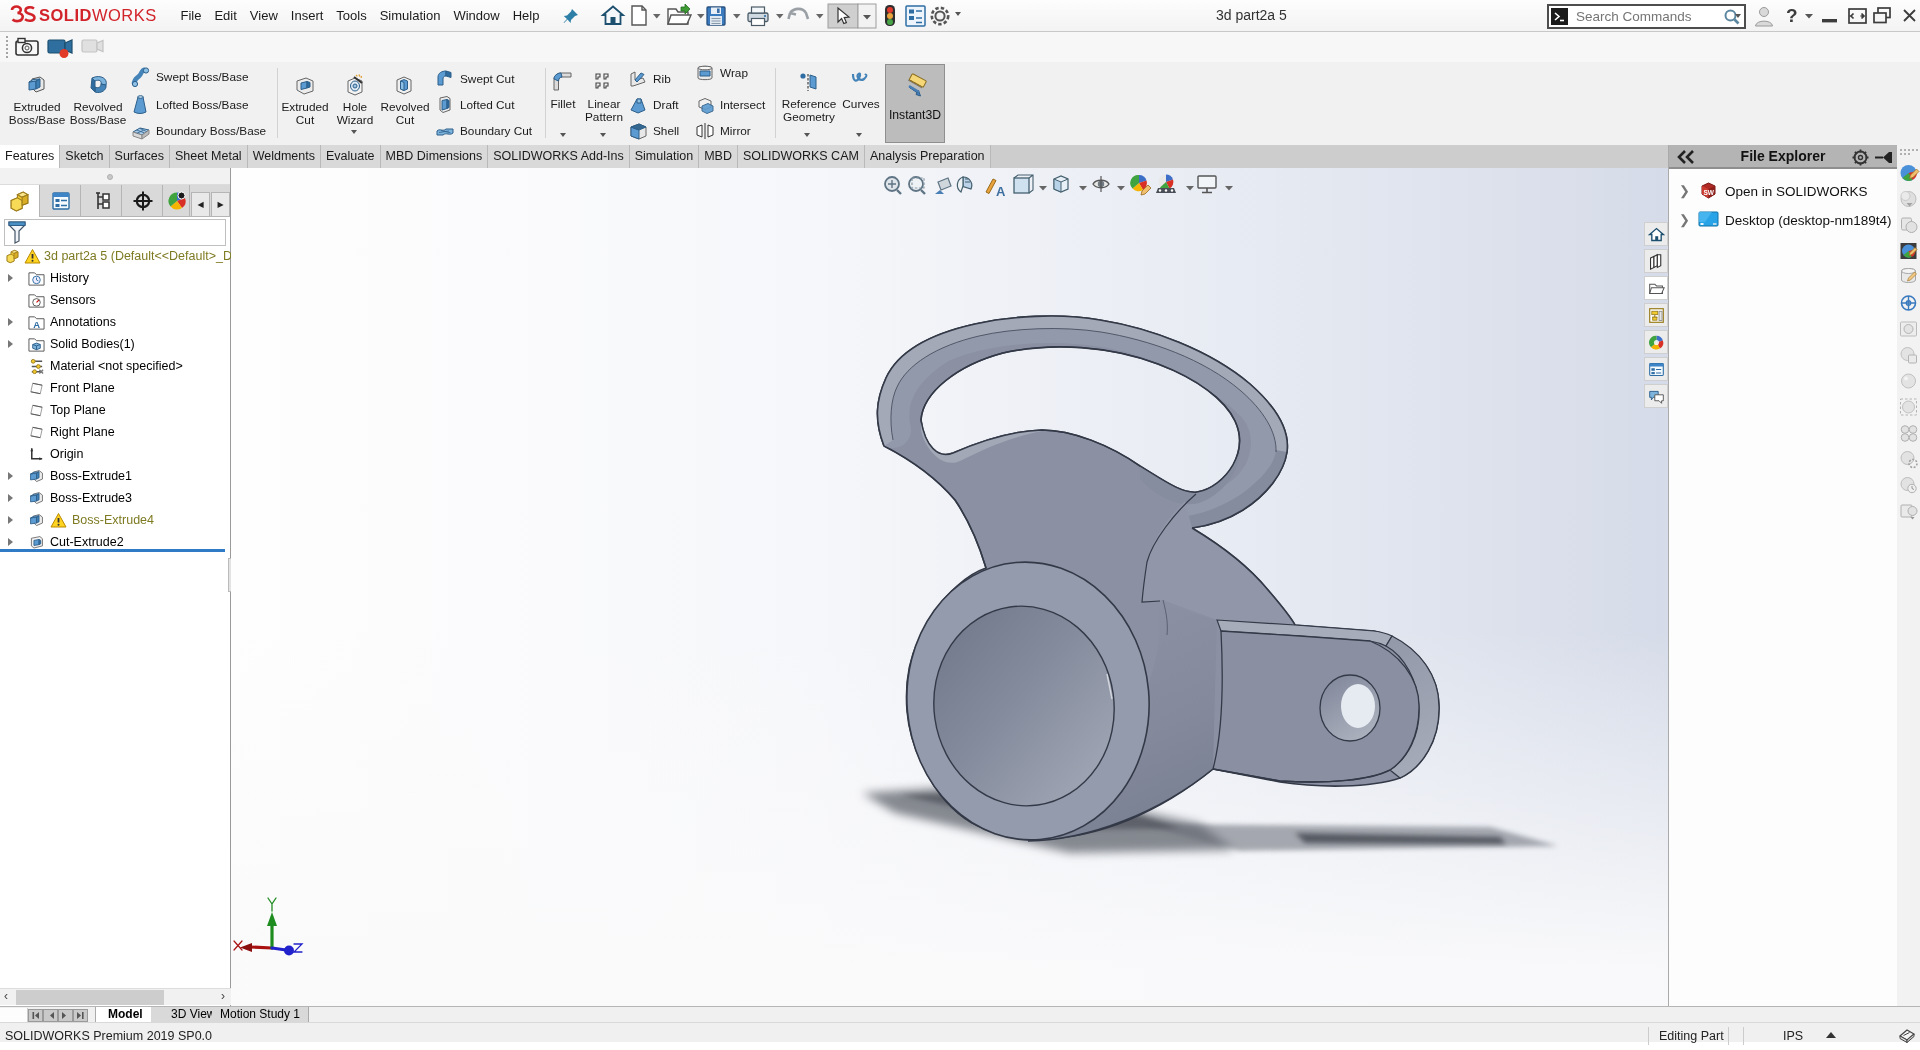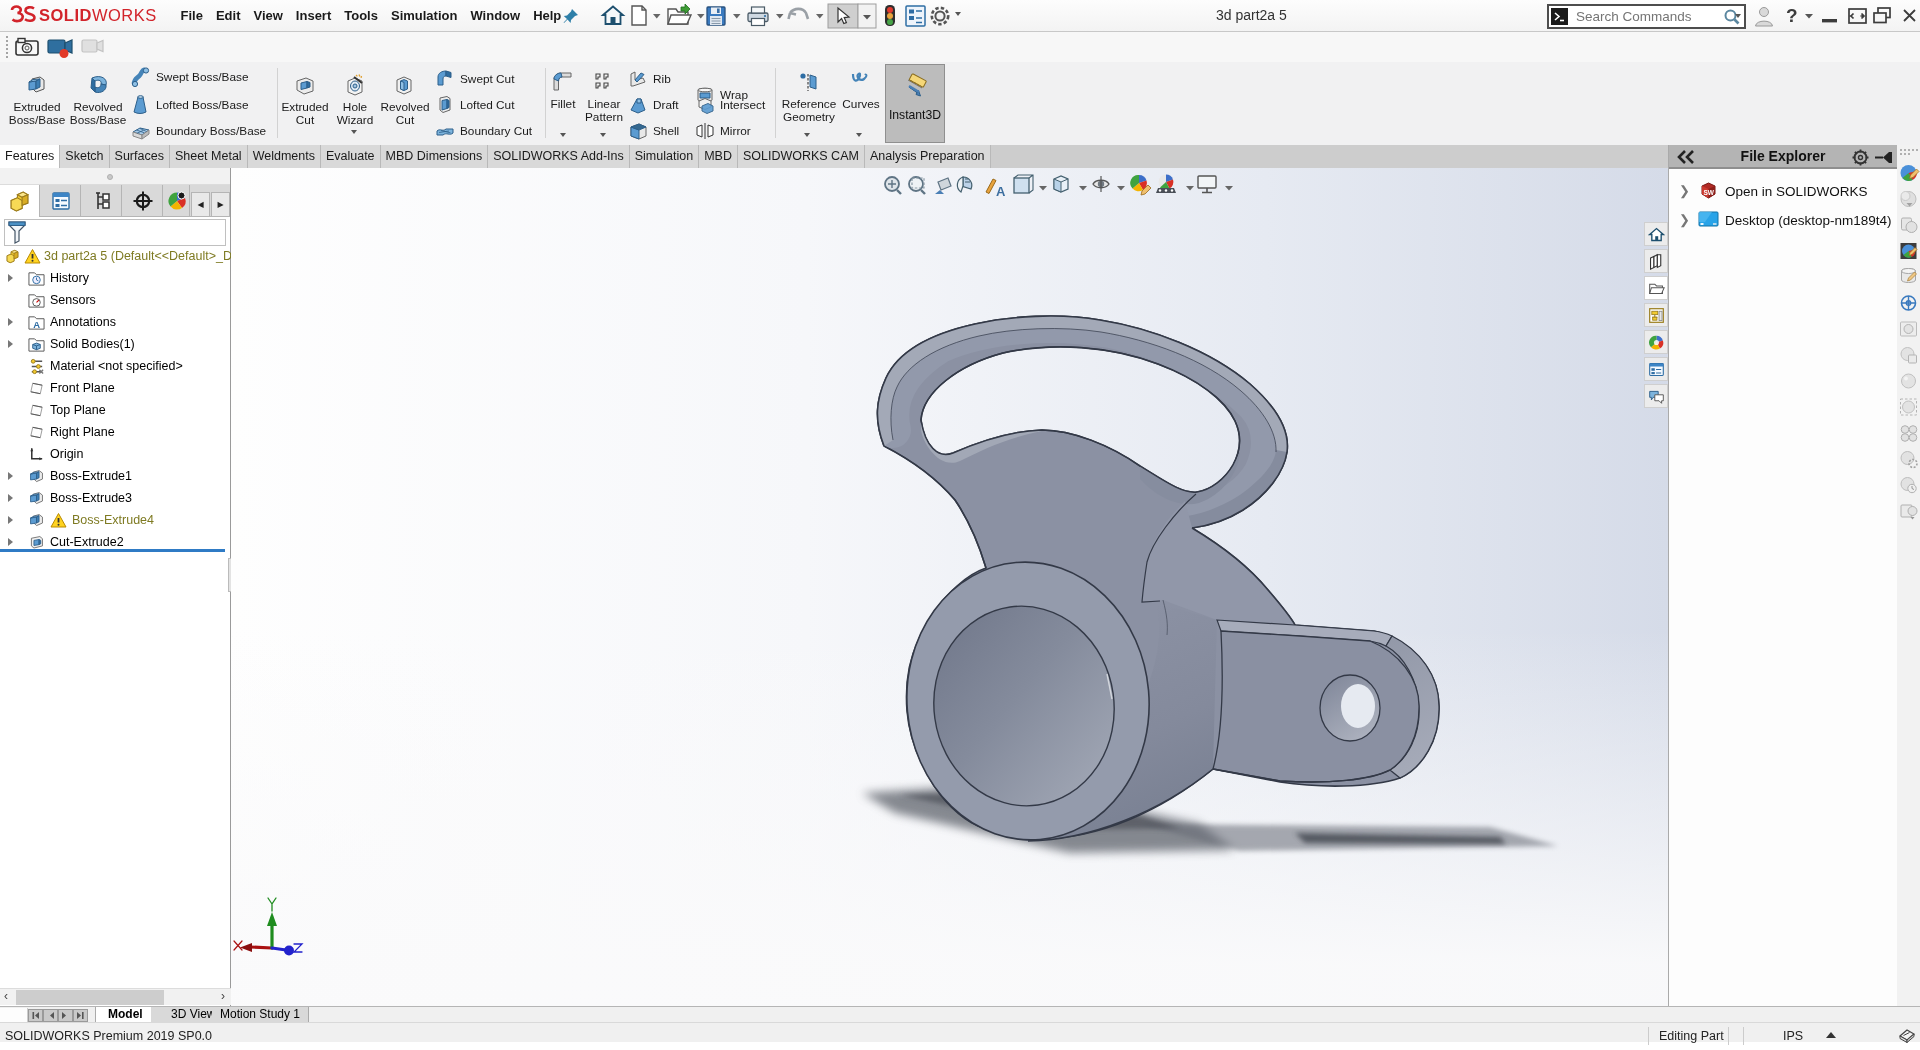--- a/index.html
+++ b/index.html
@@ -2,21 +2,21 @@
 <html><head>
 <meta charset="utf-8">
 <style>
 * { margin:0; padding:0; box-sizing:border-box; }
 html,body { width:1920px; height:1050px; overflow:hidden; font-family:"Liberation Sans",sans-serif; background:#fff; }
 #app { position:relative; width:1920px; height:1050px; }
 .abs { position:absolute; }
 
 #titlebar { position:absolute; left:0; top:0; width:1920px; height:32px; background:linear-gradient(#fdfdfd,#f3f3f3); border-bottom:1px solid #c8c8c8; }
 #menus { position:absolute; left:174px; top:0; height:31px; display:flex; align-items:center; font-size:13px; color:#1a1a1a; }
-#menus span { padding:0 6.5px;font-weight:bold; }
+#menus span { padding:0 6.5px; }
 #swtitle { position:absolute; top:7px; left:1216px; font-size:14px; color:#333; }
 
 #searchbox { position:absolute; left:1547px; top:4px; width:199px; height:25px; background:#fff; border:2px solid #4d4d4d; display:flex; align-items:center; }
 #searchbox .si { width:17px; height:17px; background:#1b1b1b; margin-left:2px; position:relative; }
 #searchbox .st { color:#757575; font-size:13.5px; margin-left:8px; flex:1; }
 
 #row2 { position:absolute; left:0; top:32px; width:1920px; height:30px; background:#f7f7f7; }
 
 #ribbon { position:absolute; left:0; top:62px; width:1920px; height:83px; background:#f1f1f2; }
 .rsep { position:absolute; top:6px; width:1px; height:70px; background:#d2d2d2; }
@@ -290,21 +290,21 @@
         </svg>Rib</div>
     <div class="smallrow" style="left:627px;top:32px"><svg width="22" height="22" viewBox="0 0 22 22">
           <path d="M4 16 L10 5 L14 5 L18 16 L11 19 Z" fill="#5b9bd1" stroke="#2d5f8a"></path>
           <path d="M10 5 L14 5 L14 9 L10 9 Z" fill="#8fc0e5" stroke="#2d5f8a"></path>
         </svg>Draft</div>
     <div class="smallrow" style="left:627px;top:58px"><svg width="22" height="22" viewBox="0 0 22 22">
           <path d="M4 7 L12 4 L19 7 L19 16 L12 19 L4 16 Z" fill="#e8e8e8" stroke="#666"></path>
           <path d="M4 7 L12 10 L12 19 L4 16 Z" fill="#5b9bd1" stroke="#2d5f8a"></path>
           <path d="M4 7 L12 4 L19 7 L12 10 Z" fill="#35688f" stroke="#2d5f8a"></path>
         </svg>Shell</div>
-    <div class="smallrow" style="left:694px;top:22px"><svg width="22" height="22" viewBox="0 0 22 22">
+    <div class="smallrow" style="left:694px;top:0"><svg width="22" height="22" viewBox="0 0 22 22">
           <path d="M4 6 C4 3.8 18 3.8 18 6 L18 16 C18 18.2 4 18.2 4 16 Z" fill="#e8e8e8" stroke="#666"></path>
           <path d="M6 9 L16 9 L16 14 L6 14 Z" fill="#5b9bd1" stroke="#2d5f8a"></path>
           <ellipse cx="11" cy="6" rx="7" ry="1.8" fill="#f8f8f8" stroke="#666"></ellipse>
         </svg>Wrap</div>
     <div class="smallrow" style="left:694px;top:32px"><svg width="22" height="22" viewBox="0 0 22 22">
           <path d="M5 7 L11 4.5 L17 7 L17 13 L11 15.5 L5 13 Z" fill="#f0f0f0" stroke="#666"></path>
           <path d="M8 12 L14 9.5 L19 12 L19 17 L13 19.5 L8 17 Z" fill="#5b9bd1" stroke="#2d5f8a" opacity="0.9"></path>
         </svg>Intersect</div>
     <div class="smallrow" style="left:694px;top:58px"><svg width="22" height="22" viewBox="0 0 22 22">
           <path d="M3 7 L8 5 L8 17 L3 15 Z" fill="#fff" stroke="#333"></path>

